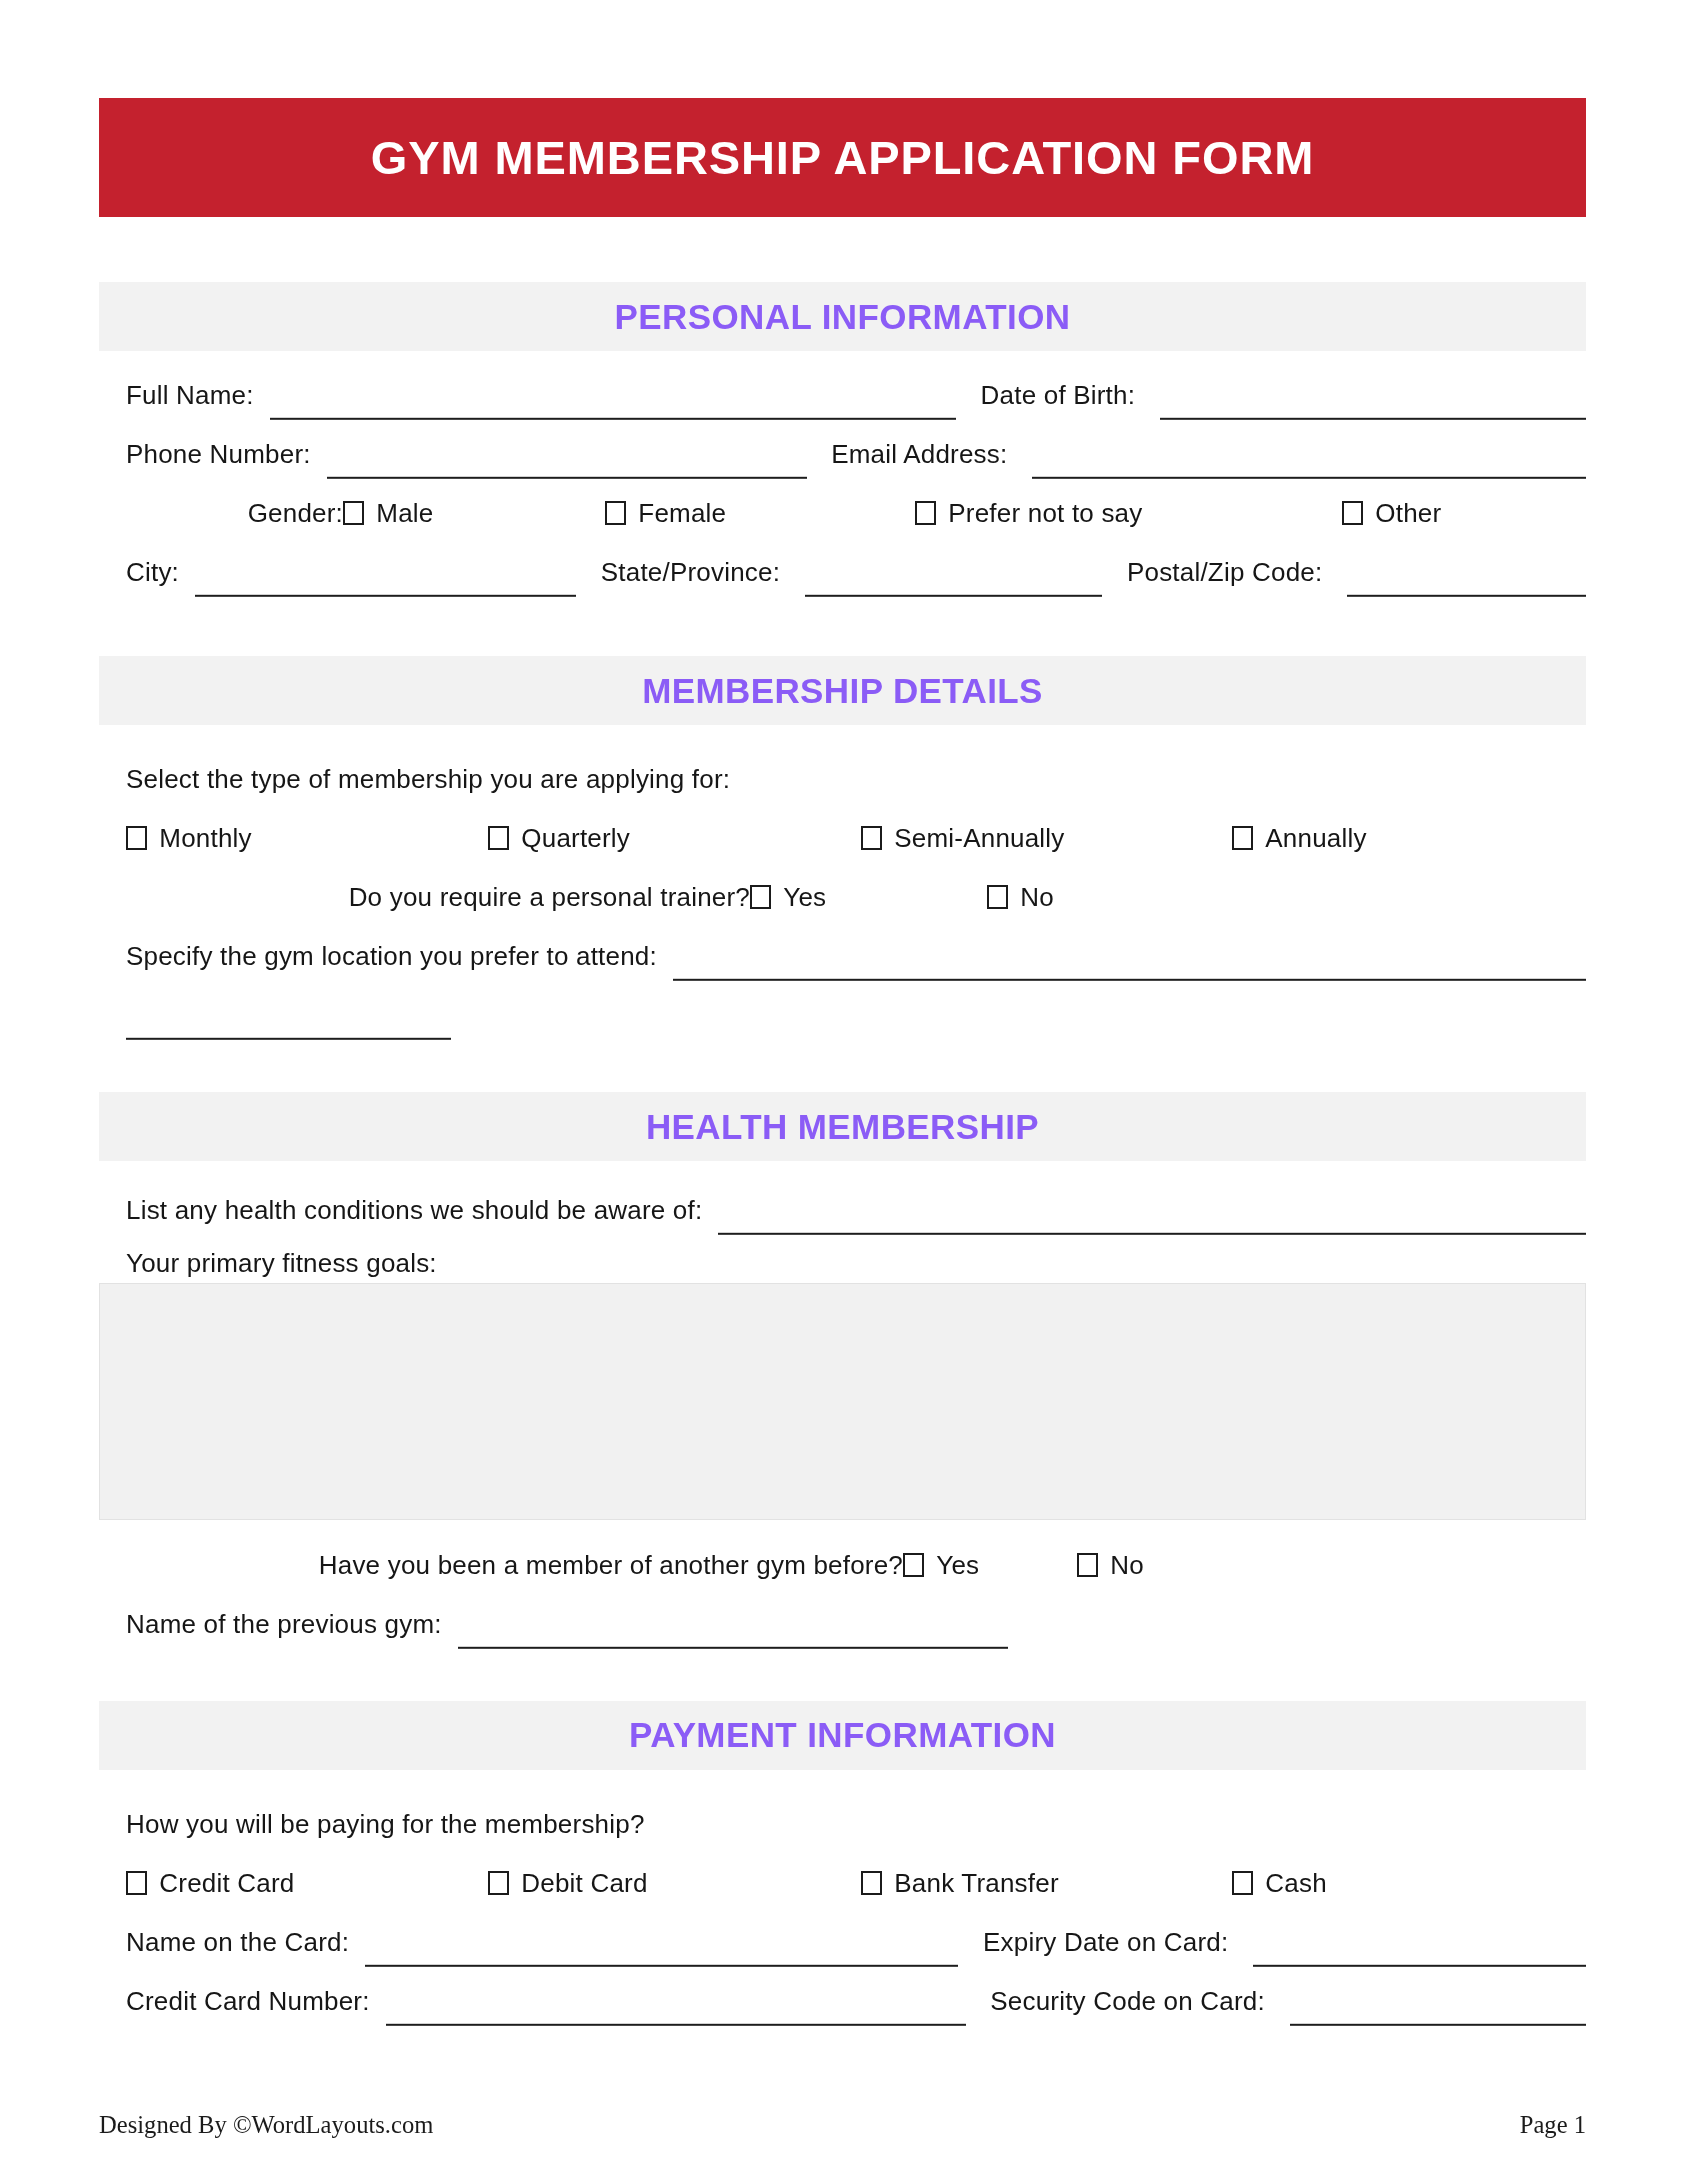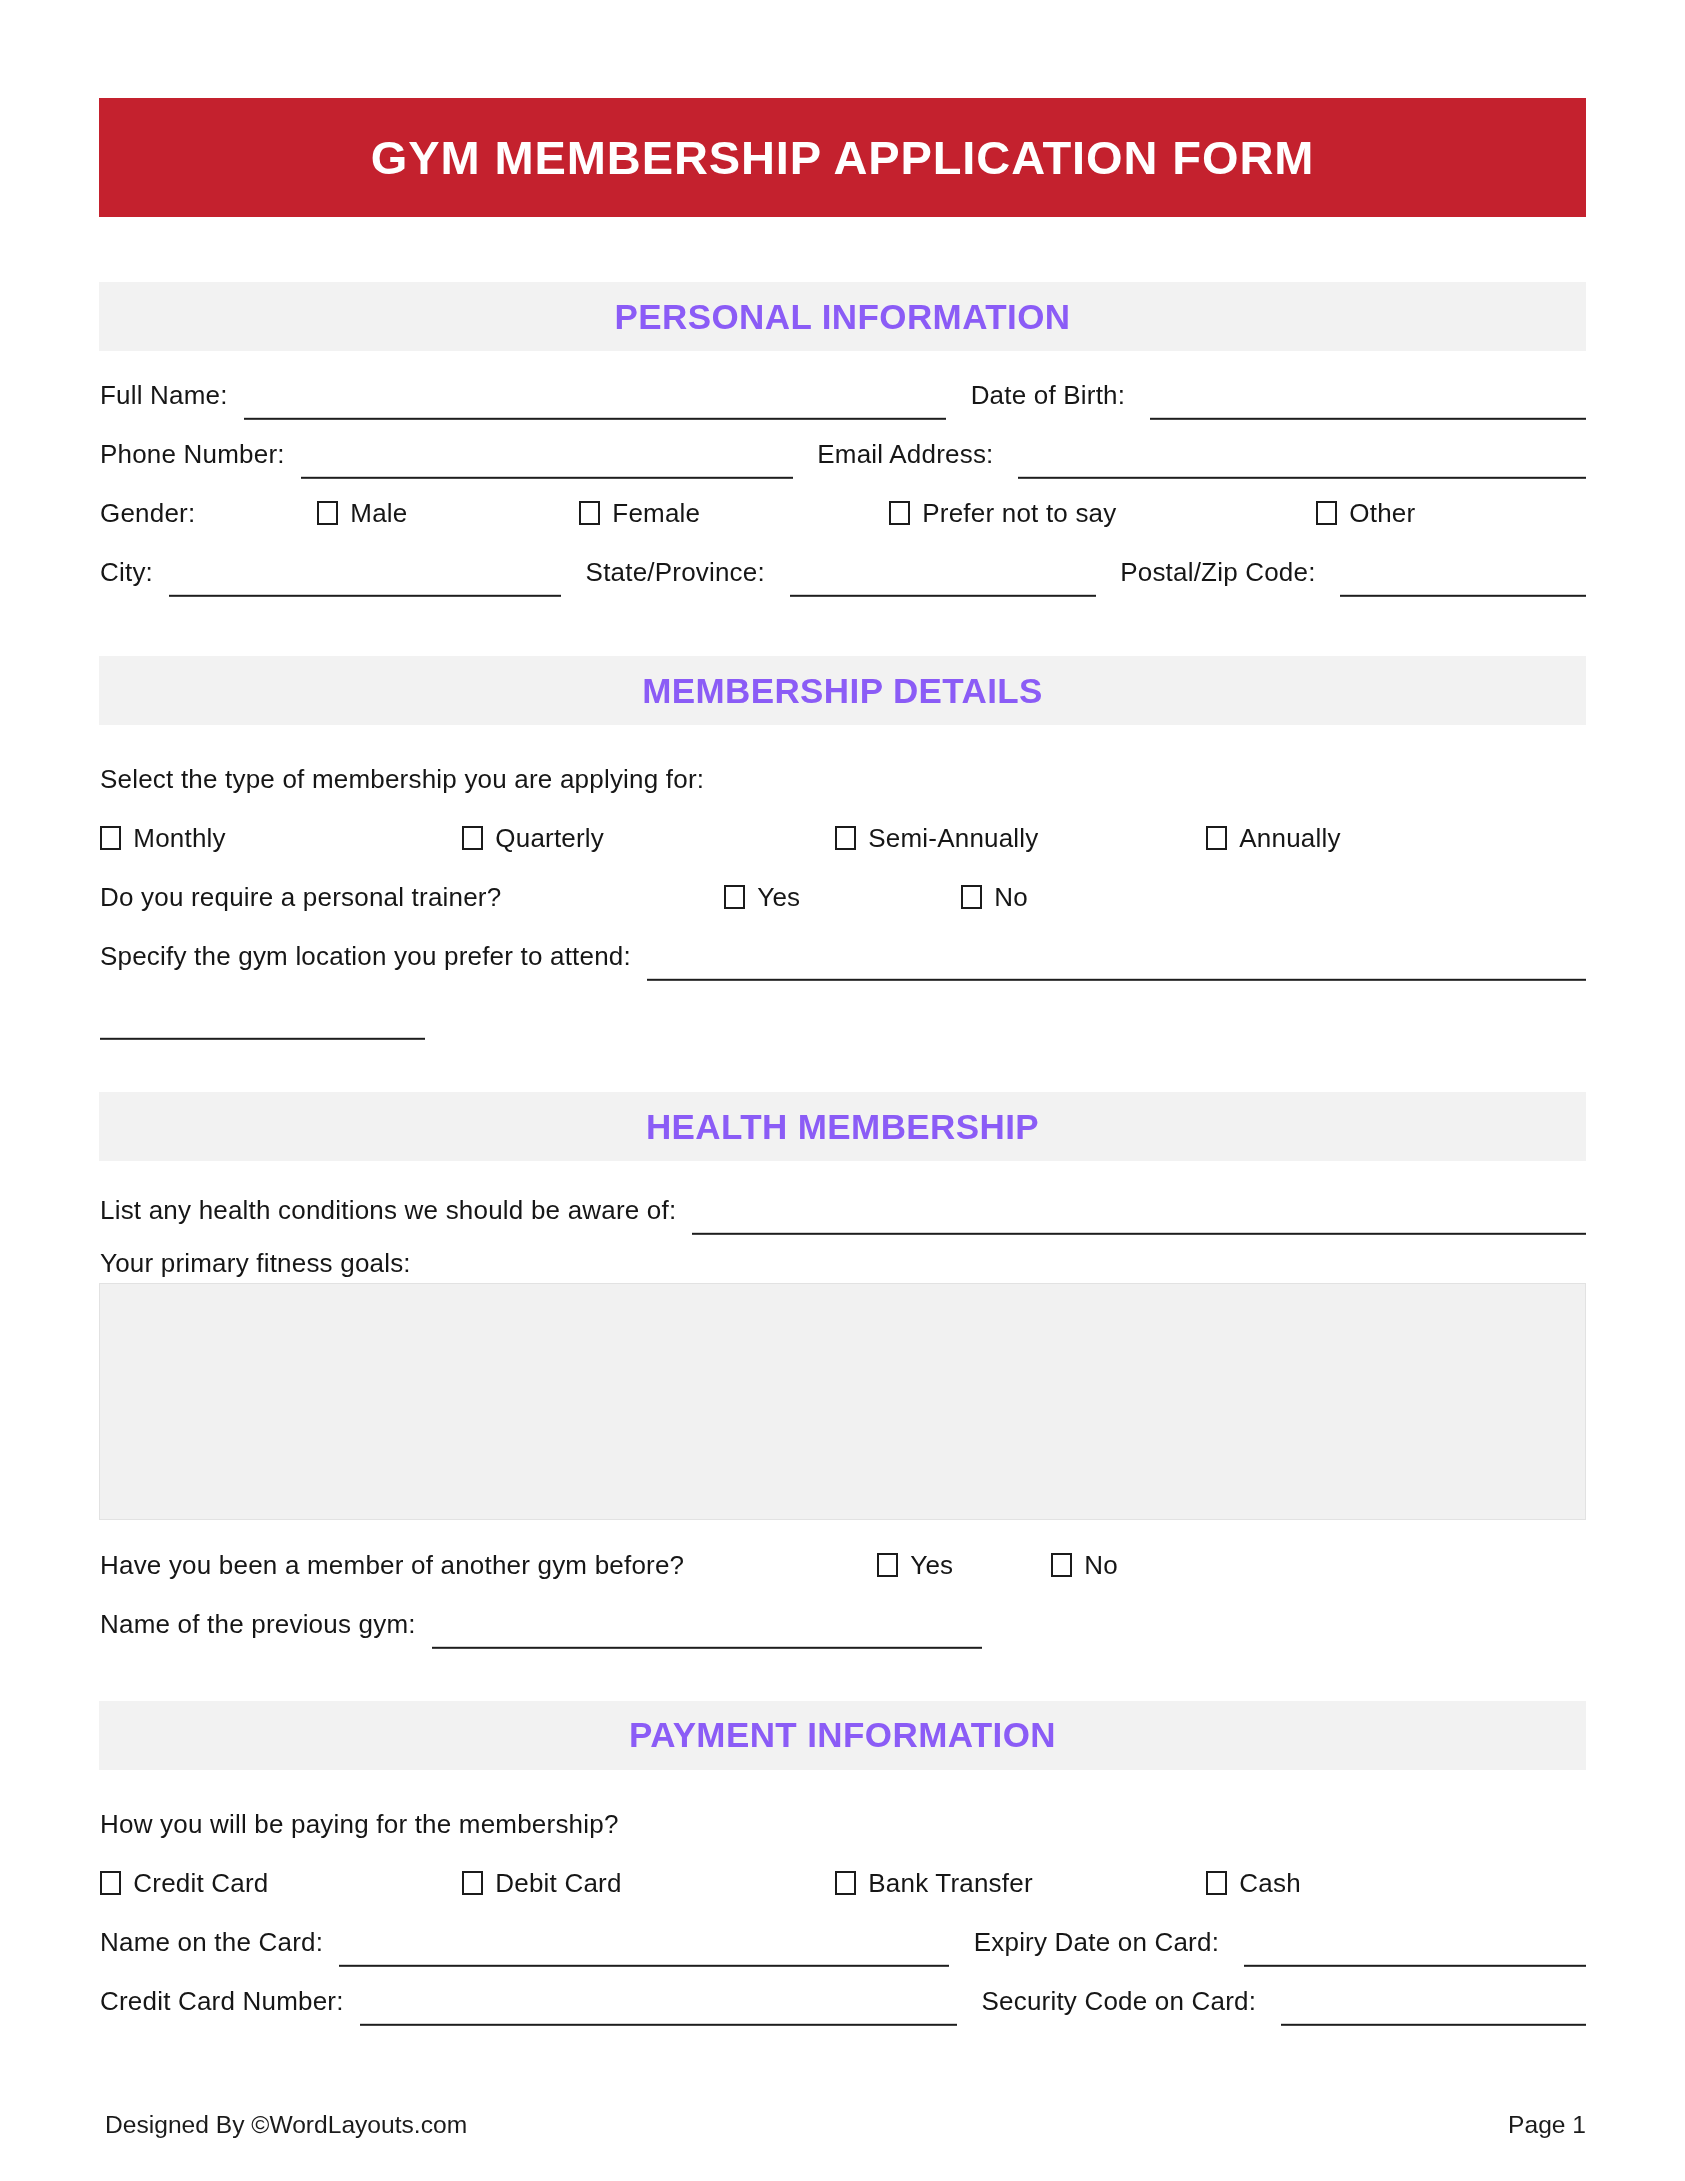--- a/index.html
+++ b/index.html
@@ -31,24 +31,25 @@
     display:flex;align-items:center;justify-content:center;
   }
   .section-title{
     margin:0;
     font-size:35px;font-weight:bold;color:#8b5cf6;letter-spacing:0.4px;
   }
 
   
   .row{
     display:flex;align-items:flex-end;
-    margin-left:1px;
+    margin-left:27px;
     min-height:32px;line-height:32px;
     font-size:26px;letter-spacing:0.2px;
     white-space:nowrap;
+    text-align:right;
   }
   .lbl{flex:0 0 auto;}
   .lbl.gap{margin-right:16px;}
   .lbl.mid{margin-left:24.6px;margin-right:24.6px;}
 
   .fill{
     display:block;height:0;
     border-bottom:2.6px solid #1d1d1d;
     transform:translateY(8.8px);
   }
@@ -85,23 +86,23 @@
   .notes-box{
     margin-top:3.5px;
     height:237px;
     background:#F1F1F1;
     border:0.9px solid #E2E2E2;
     box-sizing:border-box;
   }
 
   
   .footer{
-    position:absolute;left:105px;right:99px;top:2111px;
+    position:absolute;left:99px;right:99px;top:2111px;
     display:flex;justify-content:space-between;
-    font-size:24.6px;color:#1b1b1b;
+    font-size:24.6px;color:#1b1b1b;font-family:Liberation Serif, serif;
   }
 
   
   .mt-74{margin-top:65px;}  .mt-77{margin-top:68px;}
   .mt-69{margin-top:61px;}  .mt-70{margin-top:61px;}
   .mt-43{margin-top:38px;}  .mt-38{margin-top:33px;}  .mt-33{margin-top:29px;}
   .mt-32{margin-top:28px;}  .mt-31{margin-top:27px;}
   .mt-24{margin-top:21px;}
 </style>
 </head>

